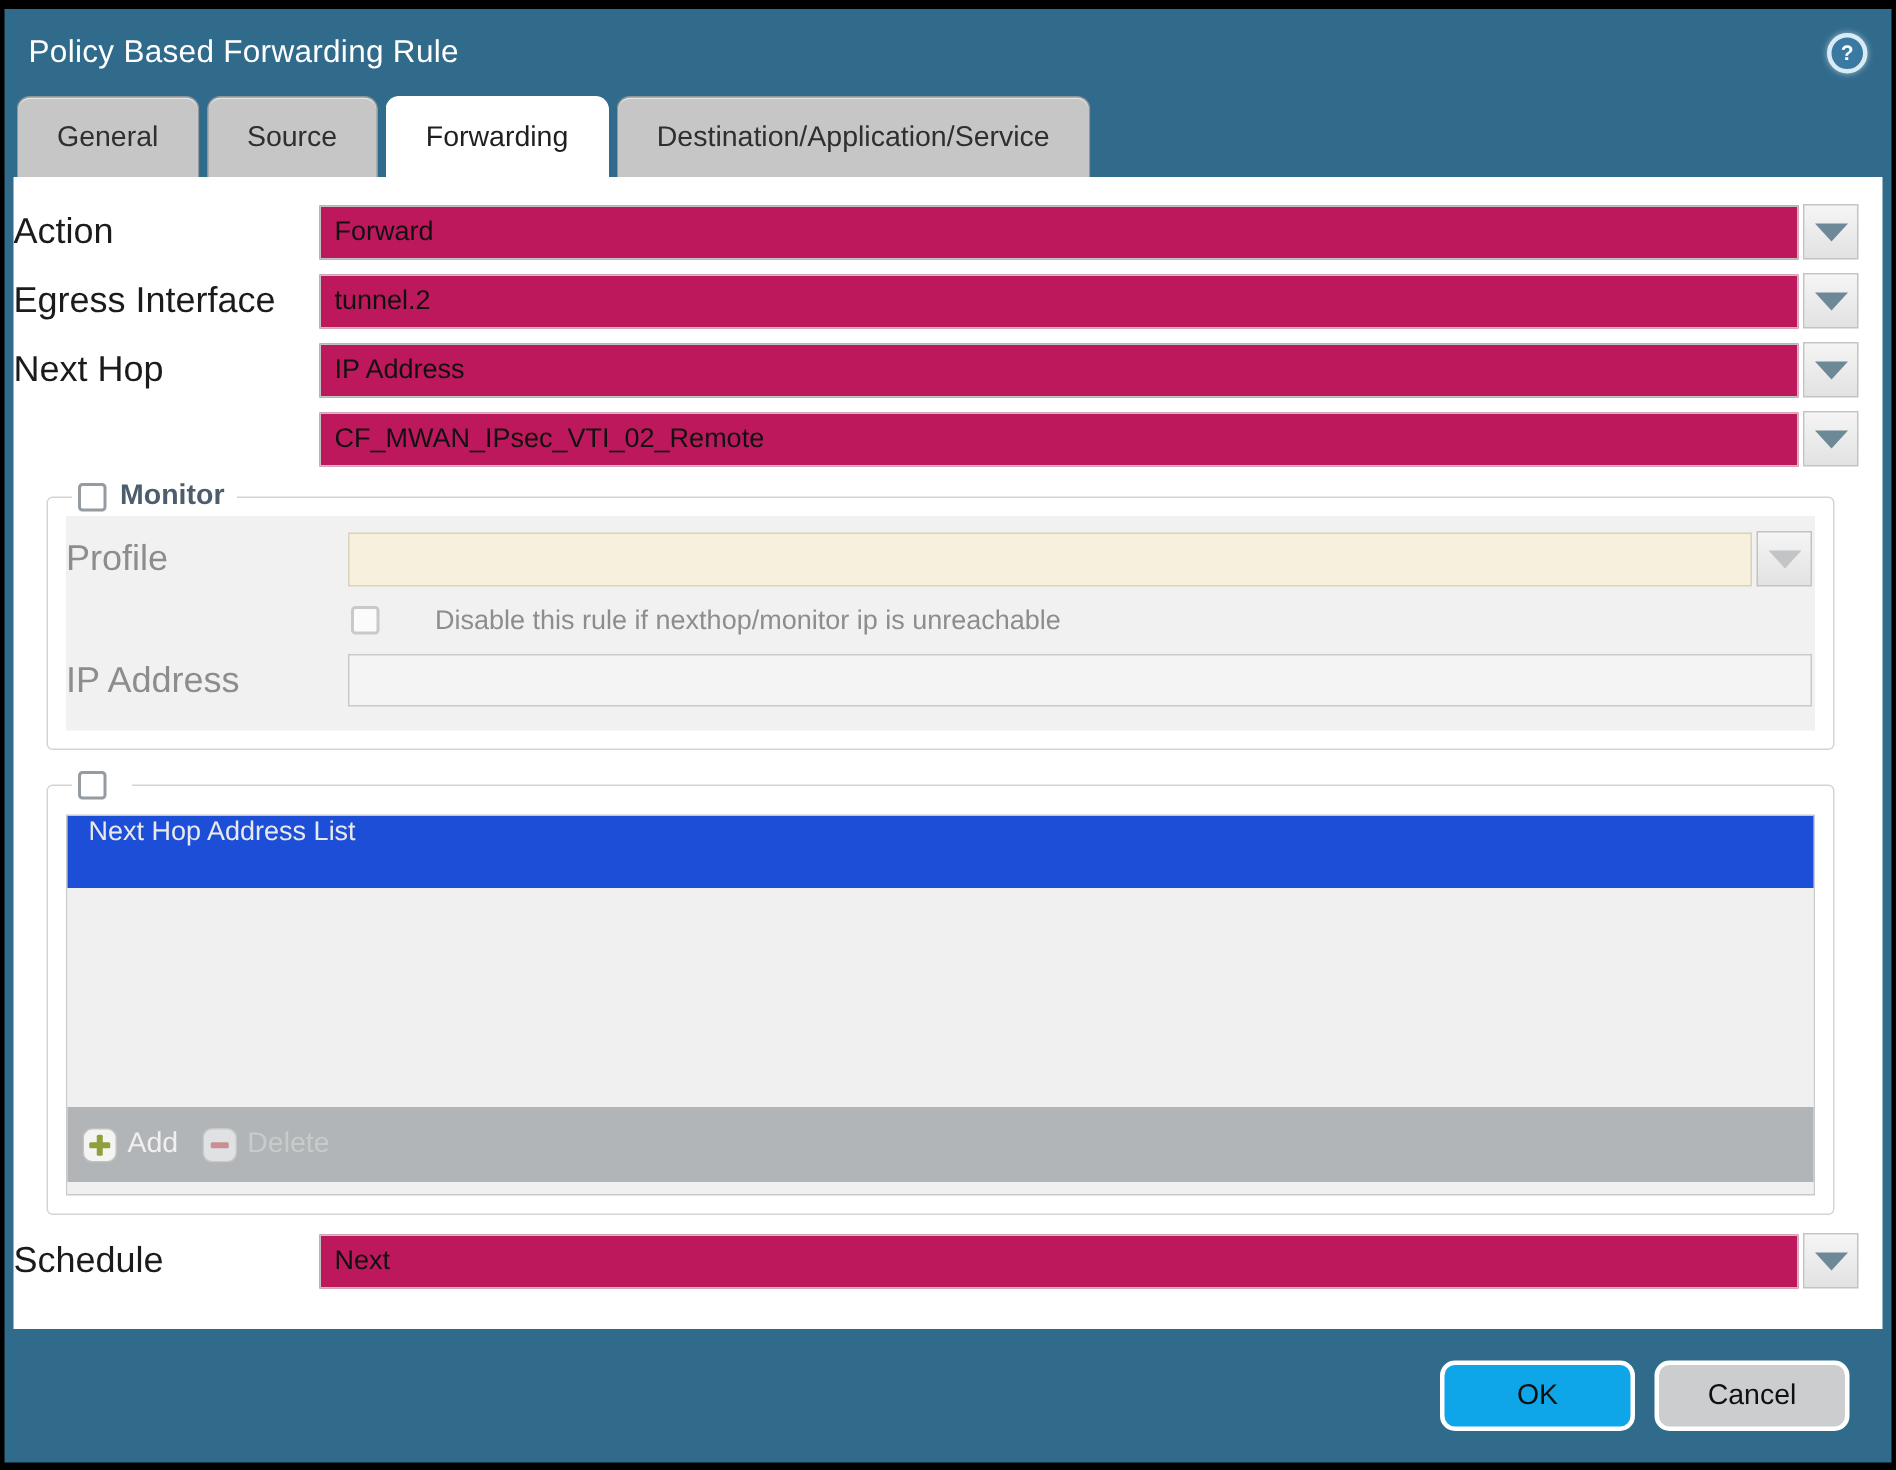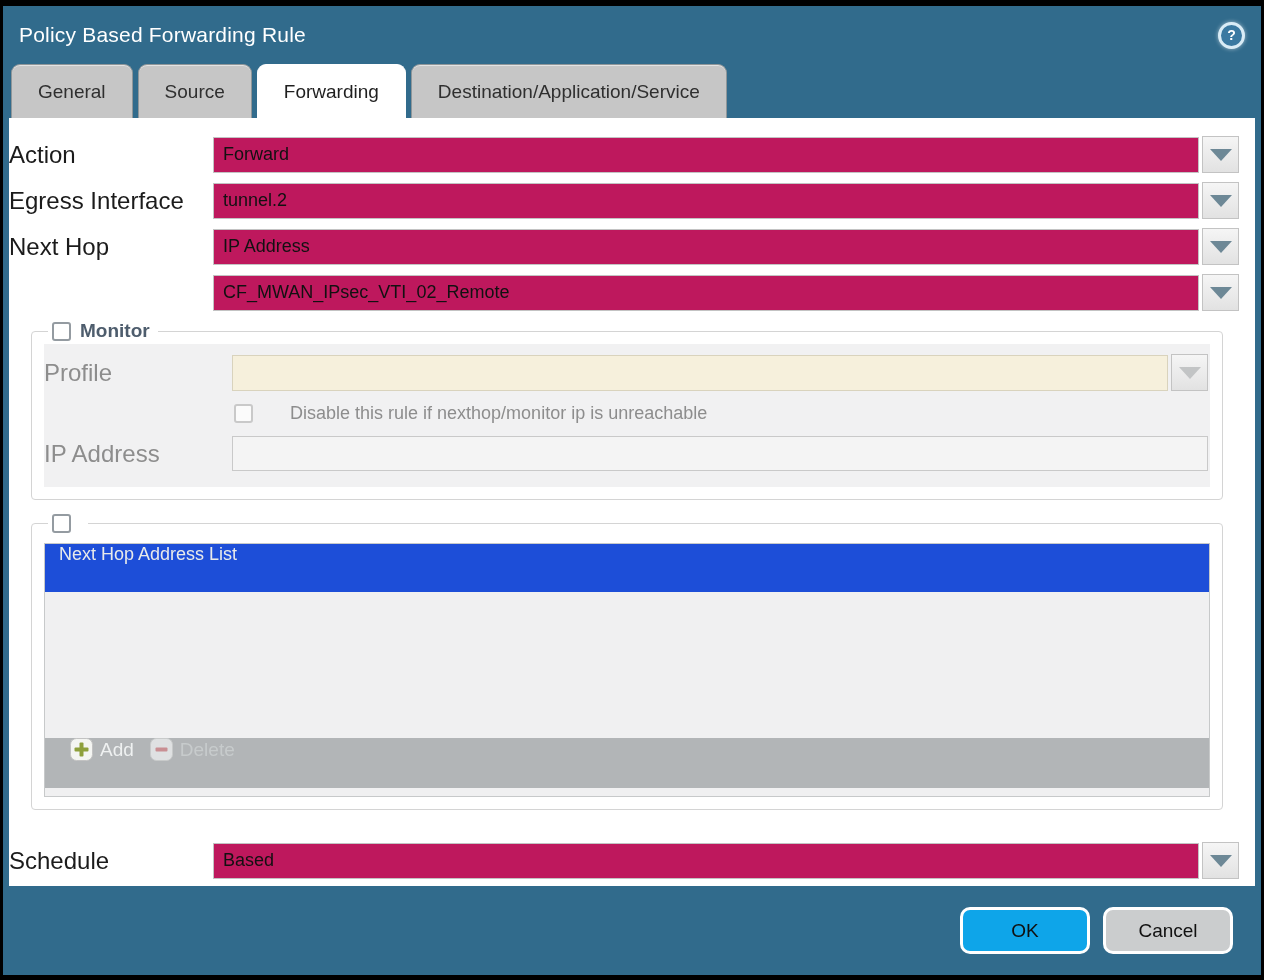--- a/index.html
+++ b/index.html
@@ -150,22 +150,22 @@
   .nh-table { margin-top: 8px; border: 1px solid #c7c9ca; }
   .nh-table-header {
     height: 48px; background: #1d4ed8;
     display: flex; 
     padding-left: 14px;
     font-size: 18px; color: #e8eaea;
   }
   .nh-table-body { height: 146px; background: #f0f0f1; }
   .nh-table-footer {
     height: 50px; background: #b2b5b7;
-    display: flex; align-items: flex-start;
-    padding-left: 25px; gap: 16px;
+    display: flex; align-items: center;
+    padding-left: 10px; gap: 16px;
   }
   .tbl-btn { display: flex; align-items: center; gap: 7px; cursor: pointer; }
   .tbl-btn .lbl { font-size: 19px; color: #eff1f1; }
   .tbl-btn.disabled { cursor: default; }
   .tbl-btn.disabled .lbl { color: #c7cbcc; }
   .nh-table-strip { height: 8px; background: #f0f0f1; }
   
   .footer {
     flex: none; height: 89px;
     display: flex; align-items: center; justify-content: flex-end;
@@ -174,21 +174,21 @@
   .btn {
     min-width: 130px; height: 47px;
     border: 3px solid #fff;
     border-radius: 10px;
     font-family: "Liberation Sans", sans-serif;
     font-size: 19px; color: #101010;
     cursor: pointer;
   }
   .btn.ok { background: #0ea5e9; }
   .btn.cancel { background: #cbcdce; }
-  .schedule-row { margin-top: 32px; }
+  .schedule-row { margin-top: 12px; }
 </style>
 </head>
 <body>
 
 <div class="dialog">
 
   <div class="titlebar">
     <span class="title">Policy Based Forwarding Rule</span>
     <span class="help-badge">?</span>
   </div>
@@ -294,21 +294,21 @@
             <span class="lbl">Delete</span>
           </span>
         </div>
         <div class="nh-table-strip"></div>
       </div>
     </fieldset>
 
     <div class="form-row schedule-row">
       <span class="row-label">Schedule</span>
       <div class="field-wrap">
-        <div class="combo-value">Based</div>
+        <div class="combo-value">Next</div>
         <div class="dd-btn">
             <span class="dd-arrow"></span>
           </div>
       </div>
     </div>
 
   </div>
 
   <div class="footer">
     <button class="btn ok">OK</button>

